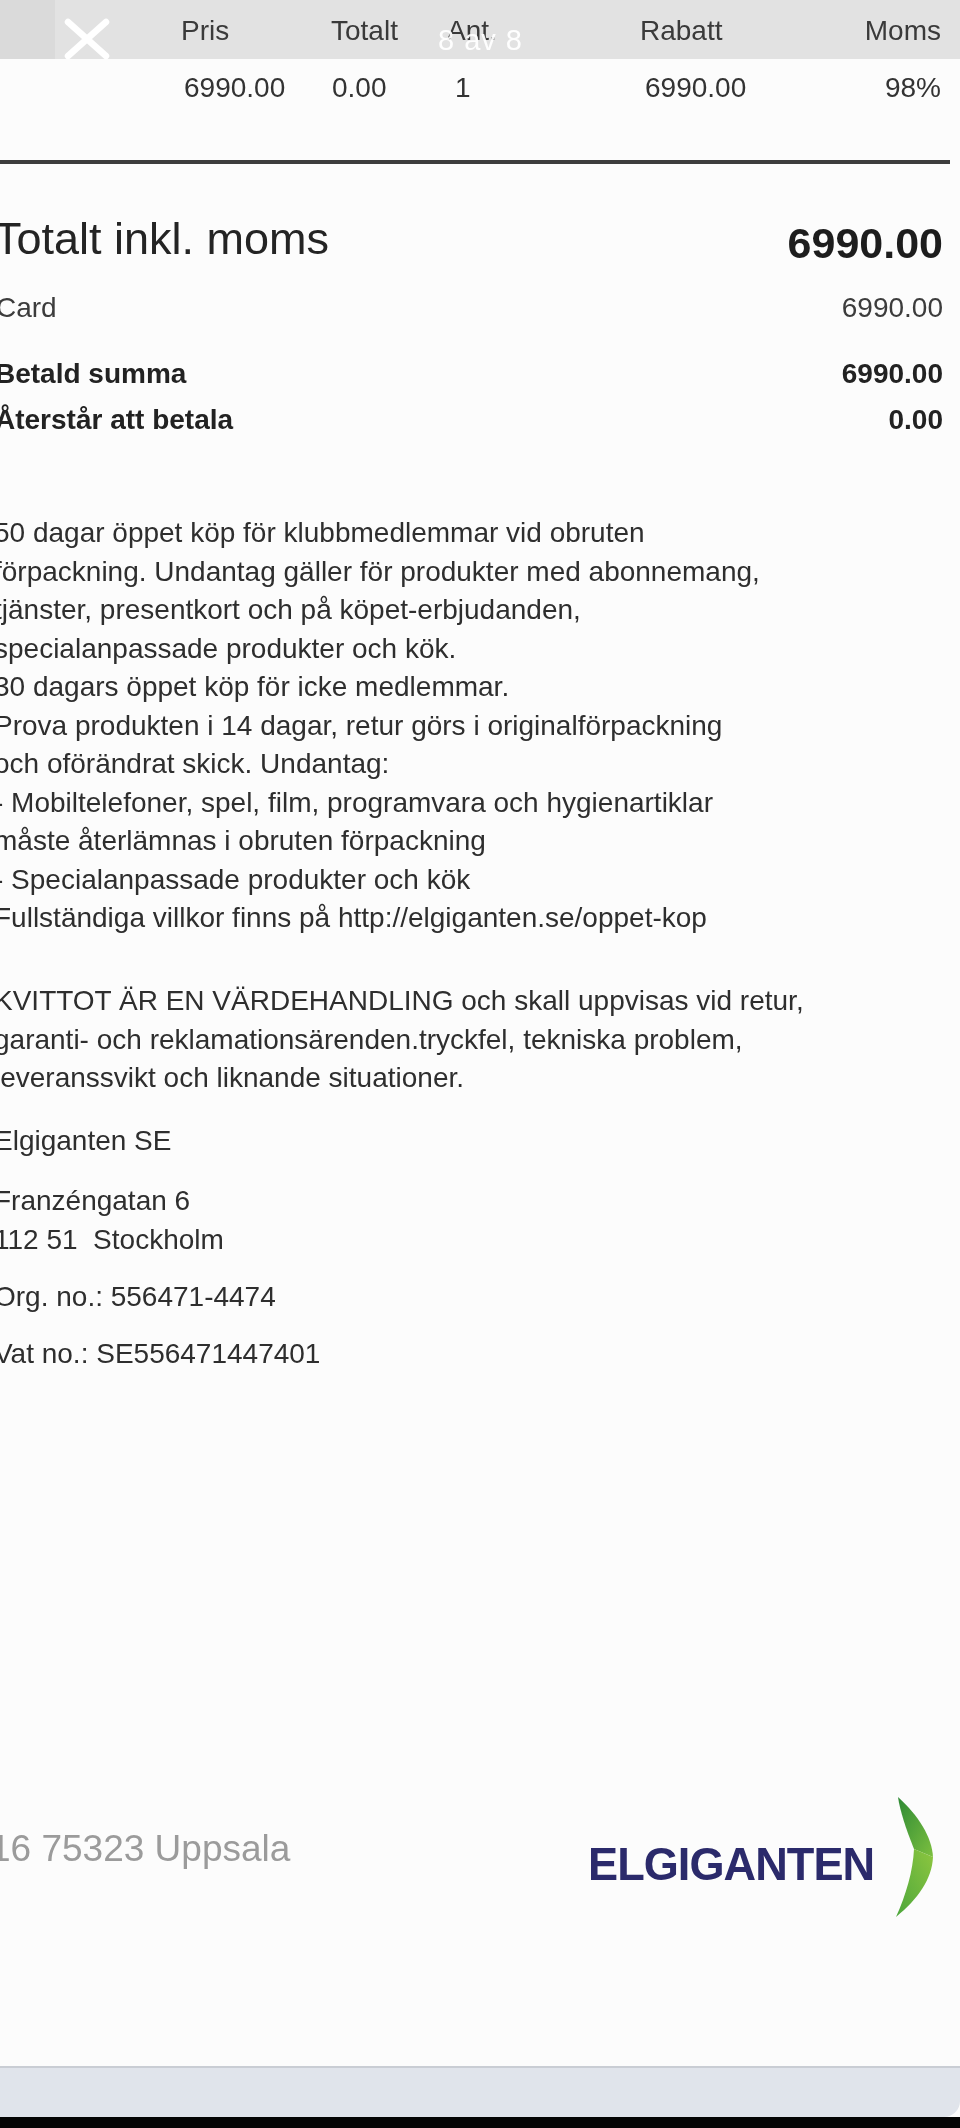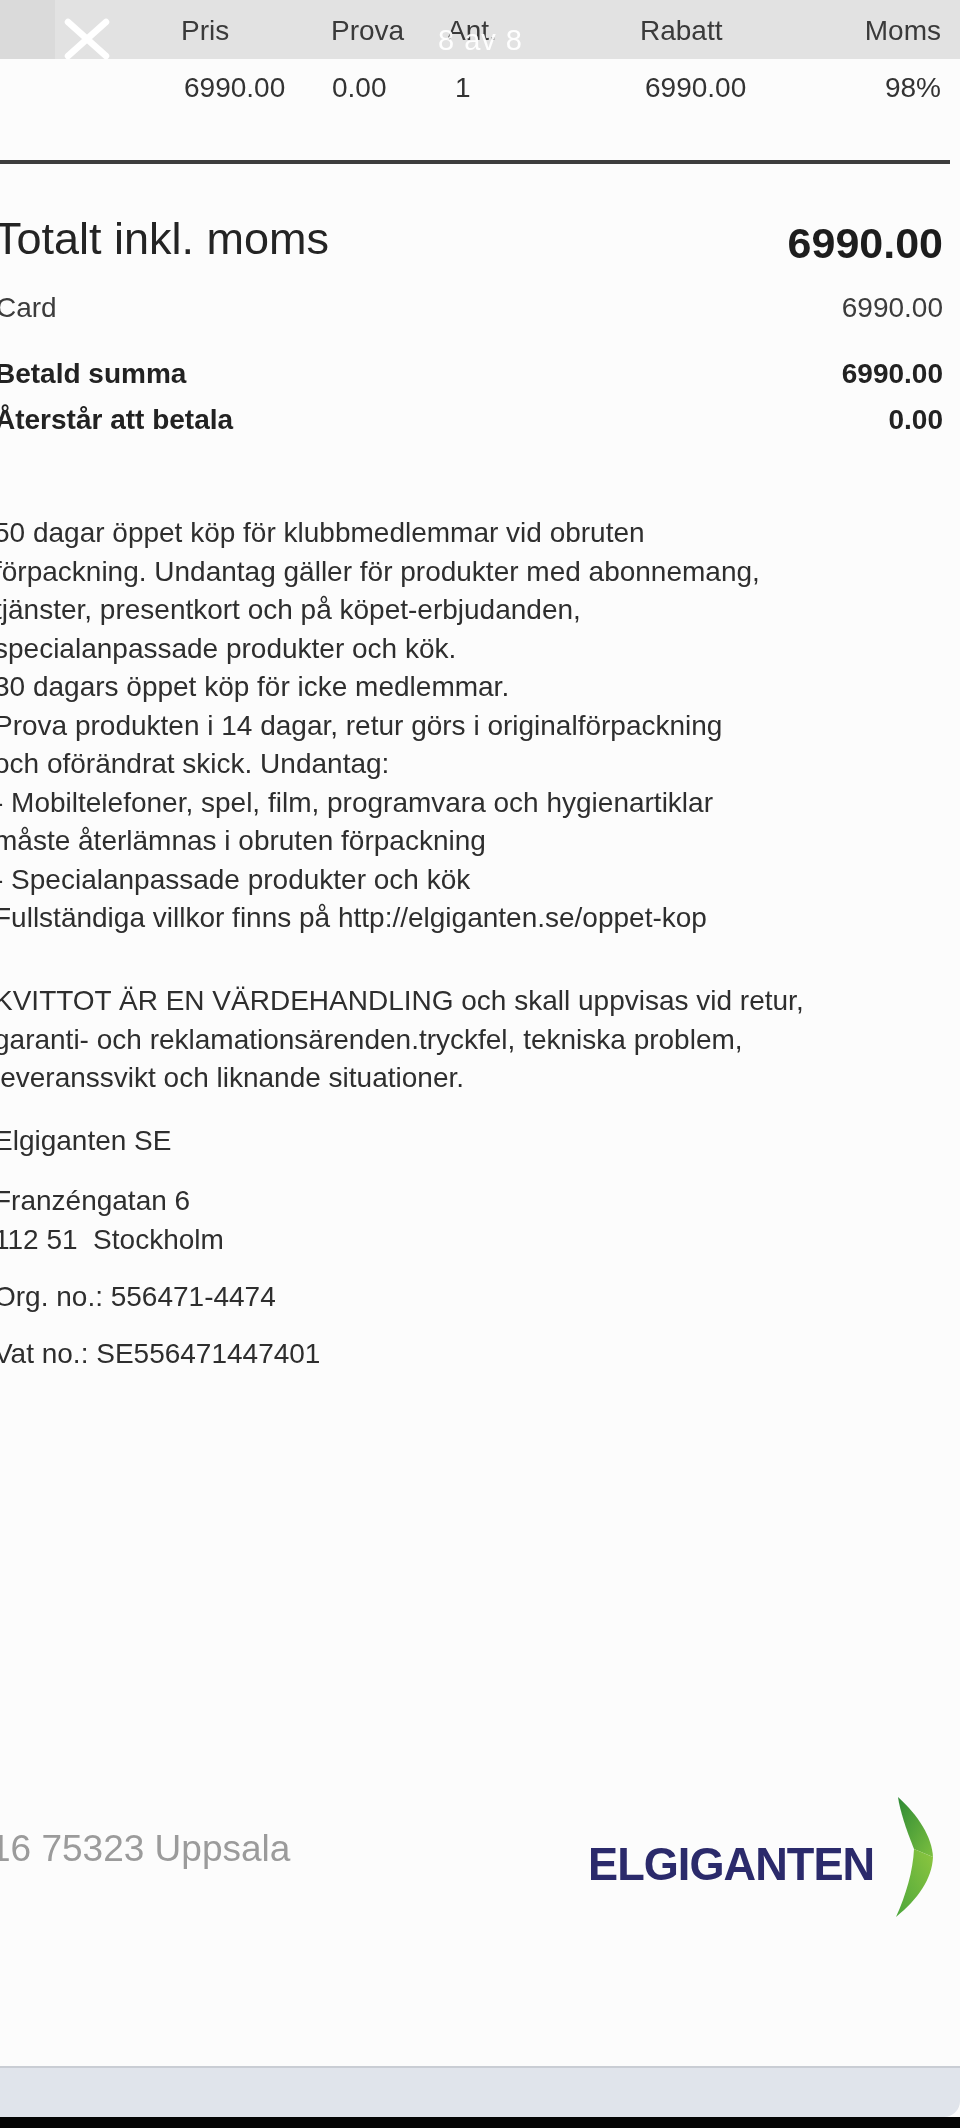--- a/index.html
+++ b/index.html
@@ -55,21 +55,21 @@
 
 <div class="abs close-btn">
   <span style="display:block;width:100%;height:100%;">
     <svg viewBox="0 0 50 42">
       <path d="M6 4 L44 38 M44 4 L6 38" stroke="#ffffff" stroke-width="6.5" stroke-linecap="round" fill="none"></path>
     </svg>
   </span>
 </div>
 
 <span class="abs th" style="left:181px">Pris</span>
-<span class="abs th" style="left:331px">Prova</span>
+<span class="abs th" style="left:331px">Totalt</span>
 <span class="abs th" style="left:447px">Ant.</span>
 <span class="abs th" style="left:640px">Rabatt</span>
 <span class="abs th right19">Moms</span>
 
 <span class="abs pager">8 av 8</span>
 
 <span class="abs td" style="left:184px">6990.00</span>
 <span class="abs td" style="left:332px">0.00</span>
 <span class="abs td" style="left:455px">1</span>
 <span class="abs td" style="left:645px">6990.00</span>

